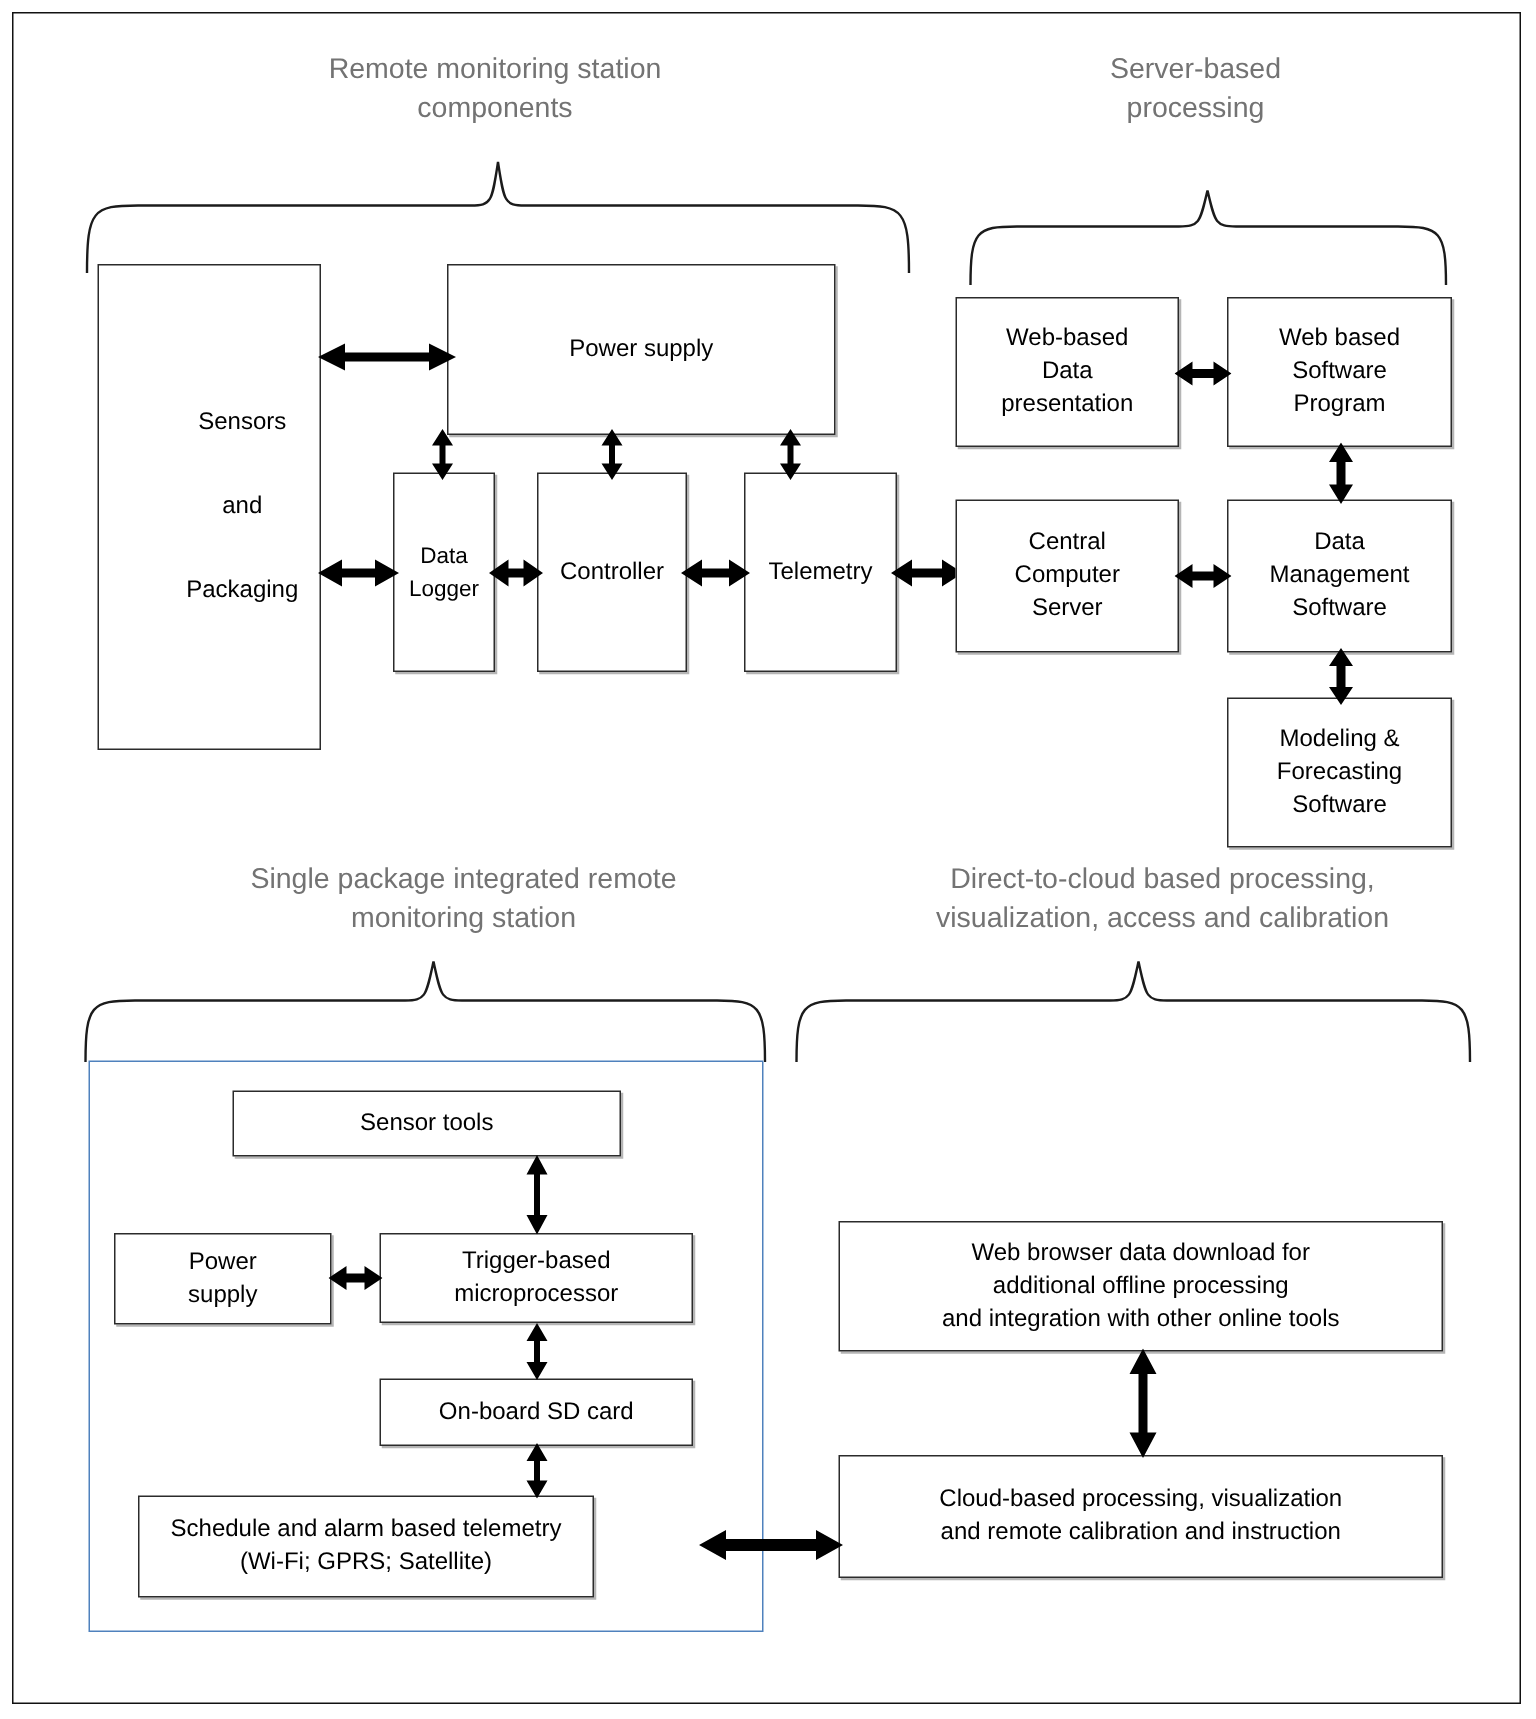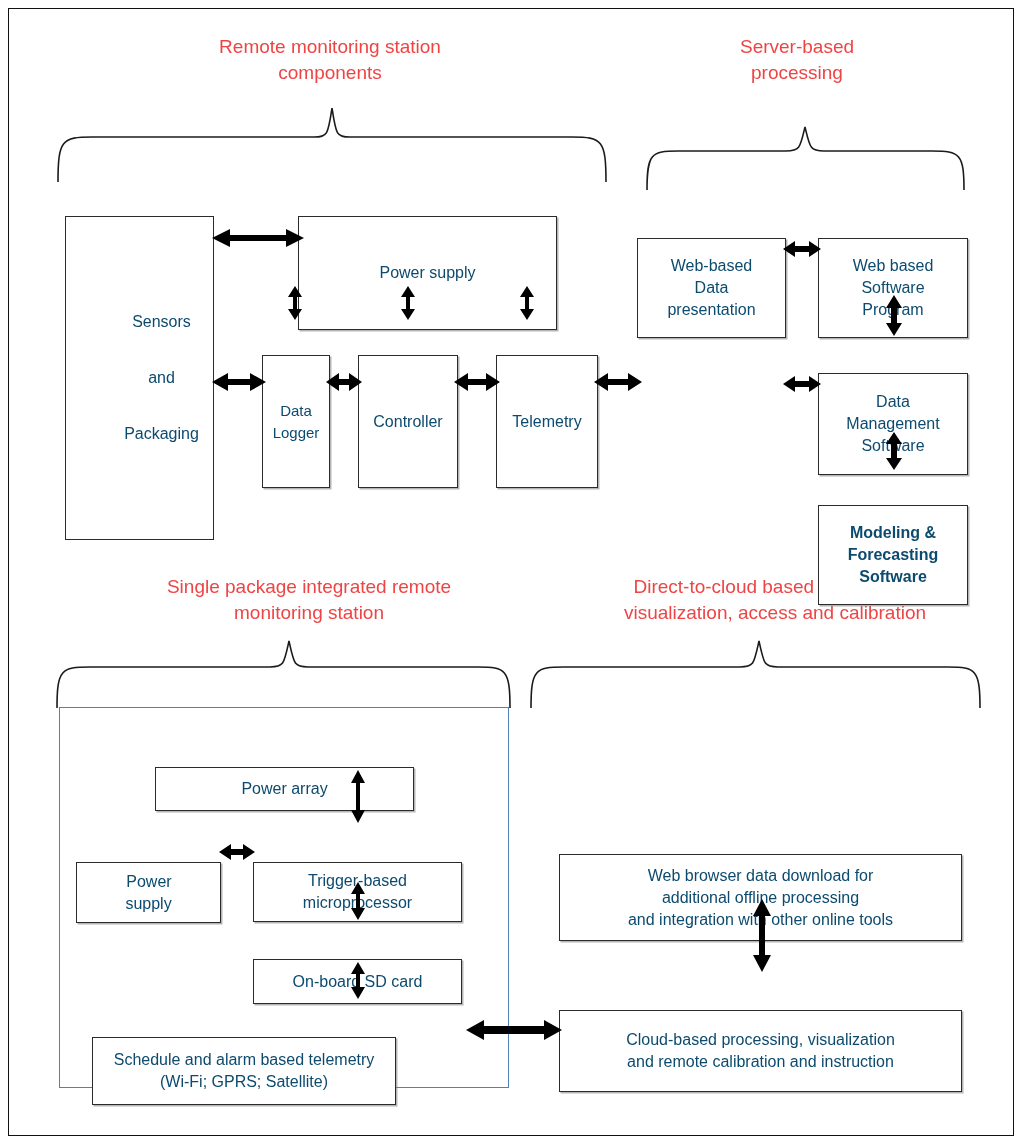--- a/index.html
+++ b/index.html
@@ -23,43 +23,42 @@
     width:1006px; height:1128px;
     border:1.5px solid #111;
     box-sizing:border-box;
   }
   
   .section-title{
     position:absolute;
     text-align:center;
     font-size:19px;
     line-height:26px;
-    color:#ef4444;
+    color:#737373;
     font-family:"Liberation Sans", sans-serif;
     white-space:pre-line;
   }
   
   .brace{position:absolute;}
   
   .box{
     position:absolute;
     box-sizing:border-box;
     border:1.4px solid #2b2b2b;
     background:#ffffff;
     display:flex;
     align-items:center;
     justify-content:center;
     text-align:center;
     font-size:16px;
     line-height:22px;
-    color:#0c4a6e;
+    color:#000000;
     padding:2px 4px;
     white-space:pre-line;
     box-shadow:1.5px 1.5px 0 rgba(120,120,120,.55);
-    margin-top:40px;
   }
   .box.plain{box-shadow:none;}
   .box .ln{display:block;}
   
   #box-sensors{
     flex-direction:column;
     justify-content:center;
     gap:34px;
     font-size:16px;
     padding-left:48px;
@@ -163,26 +162,29 @@
   </svg>
 
   <div class="box" style="left:637px; top:198px; width:149px; height:100px;">Web-based
 Data
 presentation</div>
 
   <div class="box" style="left:818px; top:198px; width:150px; height:100px;">Web based
 Software
 Program</div>
 
+  <div class="box" style="left:637px; top:333px; width:149px; height:102px;">Central
+Computer
+Server</div>
 
   <div class="box" style="left:818px; top:333px; width:150px; height:102px;">Data
 Management
 Software</div>
 
-  <div class="box" style="left:818px; top:465px; width:150px; height:100px;font-weight:bold;">Modeling &amp;
+  <div class="box" style="left:818px; top:465px; width:150px; height:100px;">Modeling &amp;
 Forecasting
 Software</div>
 
   <svg class="arrow" style="left:783px; top:238px;" width="38" height="22" viewBox="0 0 38 22">
     <path d="M0,11 L12,3 L12,8 L26,8 L26,3 L38,11 L26,19 L26,14 L12,14 L12,19 Z" fill="#000"></path>
   </svg>
 
   <svg class="arrow" style="left:884px; top:295px;" width="20" height="41" viewBox="0 0 20 41">
     <path d="M10,0 L18,13 L13,13 L13,28 L18,28 L10,41 L2,28 L7,28 L7,13 L2,13 Z" fill="#000"></path>
   </svg>
@@ -190,23 +192,23 @@
   <svg class="arrow" style="left:783px; top:373px;" width="38" height="22" viewBox="0 0 38 22">
     <path d="M0,11 L12,3 L12,8 L26,8 L26,3 L38,11 L26,19 L26,14 L12,14 L12,19 Z" fill="#000"></path>
   </svg>
 
   <svg class="arrow" style="left:884px; top:432px;" width="20" height="38" viewBox="0 0 20 38">
     <path d="M10,0 L18,12 L13,12 L13,26 L18,26 L10,38 L2,26 L7,26 L7,12 L2,12 Z" fill="#000"></path>
   </svg>
 
   <div id="package-box" style="left:59px; top:707px; width:450px; height:381px;"></div>
 
-  <div class="box" style="left:155px; top:727px; width:259px; height:44px;">Power array</div>
-
-  <div class="box" style="left:76px; top:822px; width:145px; height:61px;text-align:right;">Power
+  <div class="box" style="left:155px; top:727px; width:259px; height:44px;">Sensor tools</div>
+
+  <div class="box" style="left:76px; top:822px; width:145px; height:61px;">Power
 supply</div>
 
   <div class="box" style="left:253px; top:822px; width:209px; height:60px;">Trigger-based
 microprocessor</div>
 
   <div class="box" style="left:253px; top:919px; width:209px; height:45px;text-align:center;">On-board SD card</div>
 
   <div class="box" style="left:92px; top:997px; width:304px; height:68px;">Schedule and alarm based telemetry
 (Wi-Fi; GPRS; Satellite)</div>
 

